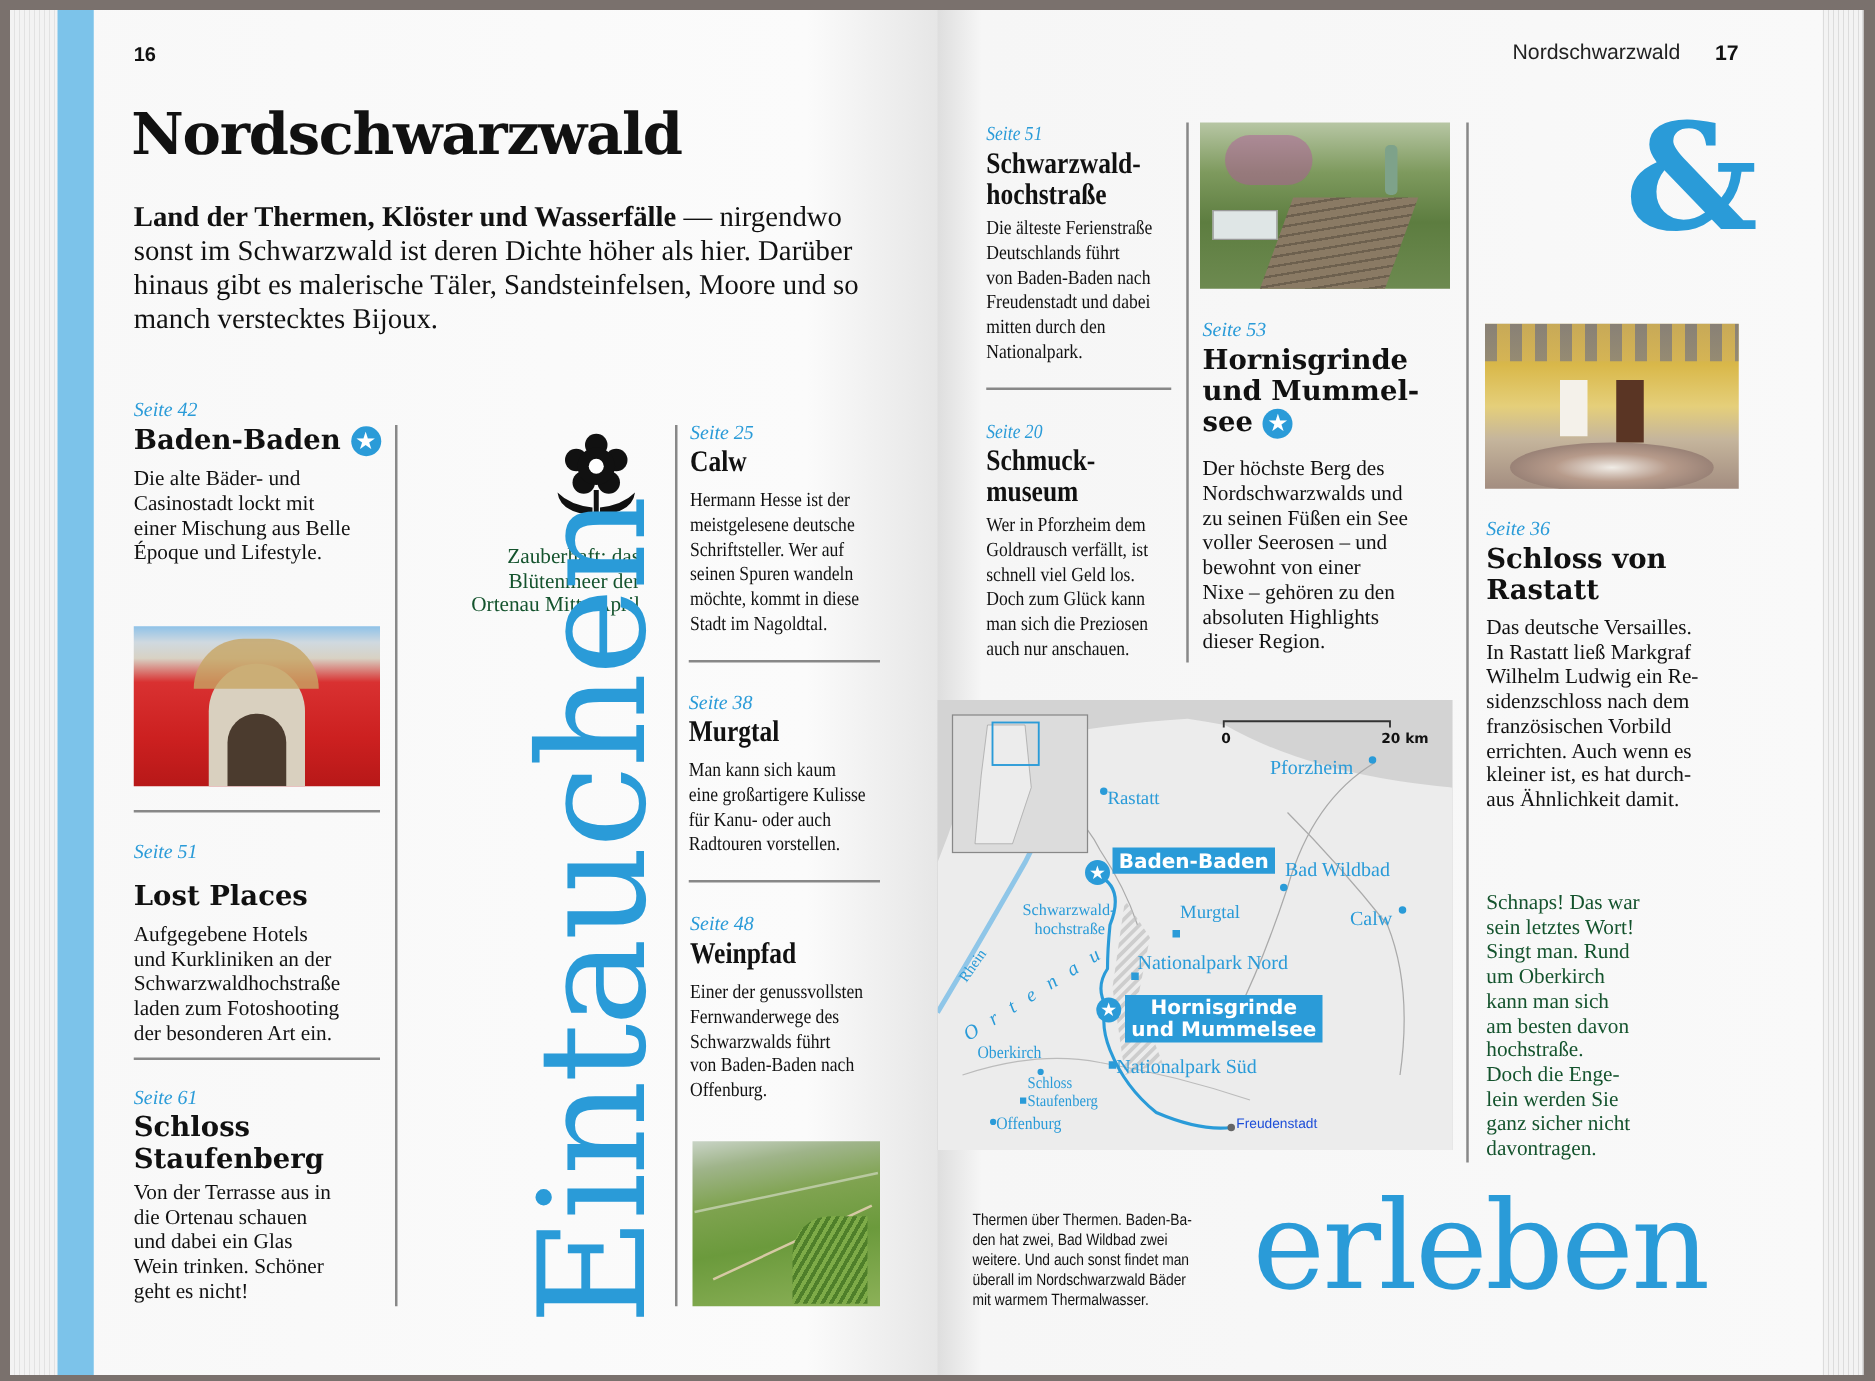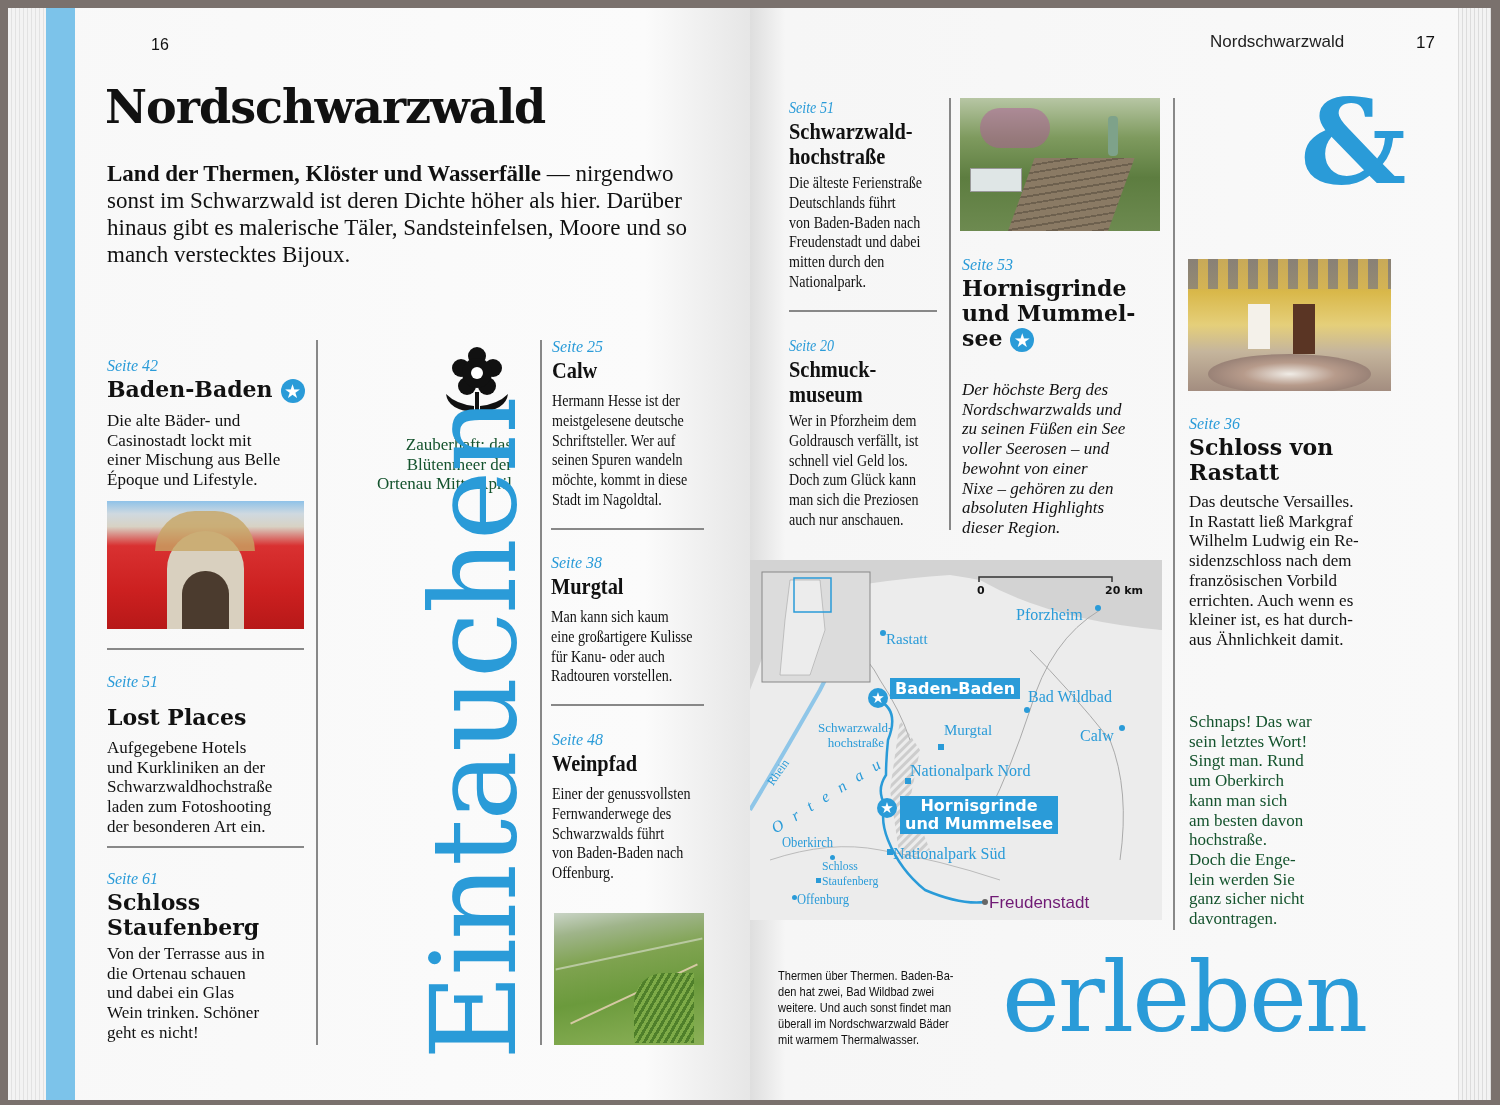--- a/index.html
+++ b/index.html
@@ -4,21 +4,21 @@
 <style>
   html,body{margin:0;padding:0;}
   body{width:1500px;height:1105px;background:#ffffff;position:relative;overflow:hidden;font-family:"DejaVu Serif",serif;color:#111;}
   .abs{position:absolute;}
   .cover{left:0;top:0;width:1500px;height:1105px;background:#7a716d;}
   .pages-left-edge{left:8px;top:8px;width:40px;height:1092px;background:repeating-linear-gradient(90deg,#f3f3f3 0 3px,#e2e2e2 3px 4px);}
   .pages-right-edge{left:1455px;top:8px;width:36px;height:1092px;background:repeating-linear-gradient(90deg,#f3f3f3 0 3px,#dcdcdc 3px 4px);}
   .page-left{left:46px;top:8px;width:705px;height:1092px;background:linear-gradient(90deg,#f8f8f8 0%,#fbfbfb 85%,#e6e6e6 100%);}
   .page-right{left:750px;top:8px;width:708px;height:1092px;background:linear-gradient(90deg,#dedede 0%,#f6f6f6 5%,#f9f9f9 100%);}
   .blue-band{left:46px;top:8px;width:29px;height:1092px;background:#7cc3ea;}
-  .pagenum{font-family:"Liberation Sans",sans-serif;font-weight:normal;font-size:16px;margin-left:44px;}
+  .pagenum{font-family:"Liberation Sans",sans-serif;font-weight:bold;font-size:16px;}
   .running{font-family:"Liberation Sans",sans-serif;font-size:17px;color:#222;}
   .title{font-family:"DejaVu Serif",serif;font-weight:bold;font-size:46px;letter-spacing:-1px;}
   .intro{font-family:"Liberation Serif",serif;font-size:23px;line-height:27px;width:600px;}
   .intro b{font-weight:bold;}
   .seite{font-family:"Liberation Serif",serif;font-style:italic;color:#2a9bd8;font-size:16px;}
   .h{font-family:"DejaVu Serif",serif;font-weight:bold;font-size:22px;line-height:25px;}
   .hc{font-family:"Liberation Serif",serif;font-weight:bold;font-size:24px;line-height:25px;transform:scaleX(.85);transform-origin:left;}
   .p{font-family:"Liberation Serif",serif;font-size:17px;line-height:19.7px;}
   .pc{font-family:"Liberation Serif",serif;font-size:16px;line-height:19.8px;transform:scaleX(.88);transform-origin:left;white-space:nowrap;}
   .blue{color:#14532d;}
@@ -43,21 +43,21 @@
 <div class="abs pages-left-edge"></div>
 <div class="abs pages-right-edge"></div>
 <div class="abs page-left"></div>
 <div class="abs page-right"></div>
 <div class="abs blue-band"></div>
 
 <div class="abs pagenum" style="left:107px;top:36px;">16</div>
 <div class="abs title" style="left:105px;top:80px;">Nordschwarzwald</div>
 <div class="abs intro" style="left:107px;top:160px;"><b>Land der Thermen, Klöster und Wasserfälle</b><span> — nirgendwo sonst im Schwarzwald ist deren Dichte höher als hier. Darüber hinaus gibt es malerische Täler, Sandsteinfelsen, Moore und so manch verstecktes Bijoux.</span></div>
 
-<div class="abs" style="left:107px;top:357px;width:200px;">
+<div class="abs" style="left:107px;top:320px;width:200px;">
   <div class="seite">Seite 42</div>
   <div class="h" style="margin-top:2px;"><span>Baden-Baden</span><span class="star">★</span></div>
   <div class="p" style="margin-top:8px;">
     <div>Die alte Bäder- und</div>
       <div>Casinostadt lockt mit</div>
       <div>einer Mischung aus Belle</div>
       <div>Époque und Lifestyle.</div>
   </div>
 </div>
 <div class="abs photo" style="left:107px;top:501px;width:197px;height:128px;background:linear-gradient(180deg,#8fc2e8 0%,#cfd9e0 10%,#d8d2c4 20%,#d93131 35%,#cc2020 70%,#b71818 100%);">
@@ -211,21 +211,21 @@
   <div style="position:absolute;left:148px;top:18px;width:10px;height:40px;background:#7ea28a;border-radius:4px;"></div>
 </div>
 
 <div class="abs" style="left:962px;top:256px;width:205px;">
   <div class="seite">Seite 53</div>
   <div class="h" style="margin-top:2px;">
     <div>Hornisgrinde</div>
       <div>und Mummel-</div>
     <div><span>see</span><span class="star">★</span></div>
   </div>
-  <div class="p" style="margin-top:28px;font-style:italic;">
+  <div class="p" style="margin-top:14px;">
     <div>Der höchste Berg des</div>
       <div>Nordschwarzwalds und</div>
       <div>zu seinen Füßen ein See</div>
       <div>voller Seerosen – und</div>
       <div>bewohnt von einer</div>
       <div>Nixe – gehören zu den</div>
       <div>absoluten Highlights</div>
       <div>dieser Region.</div>
   </div>
 </div>
@@ -325,21 +325,21 @@
   <div class="abs maplabel" style="left:32px;top:275px;font-size:14px;transform:scaleX(.9);transform-origin:left;">Oberkirch</div>
   <div class="abs mapdot" style="left:80px;top:295px;width:5px;height:5px;"></div>
   <div class="abs maplabel" style="left:72px;top:298px;font-size:13px;line-height:15px;transform:scaleX(.9);transform-origin:left;">
       <div>Schloss</div>
       <div>Staufenberg</div>
     </div>
   <div class="abs mapsq" style="left:66px;top:318px;width:5px;height:5px;"></div>
   <div class="abs mapdot" style="left:42px;top:335px;width:5px;height:5px;"></div>
   <div class="abs maplabel" style="left:47px;top:332px;font-size:14px;transform:scaleX(.9);transform-origin:left;">Offenburg</div>
   <div class="abs" style="left:232px;top:339px;width:6px;height:6px;border-radius:50%;background:#666;"></div>
-  <div class="abs" style="left:239px;top:333px;font-family:'Liberation Sans',sans-serif;font-size:17px;color:#701a75;">Freudenstadt</div>
+  <div class="abs" style="left:239px;top:333px;font-family:'Liberation Sans',sans-serif;font-size:11px;color:#1d4ed8;">Freudenstadt</div>
   <div class="abs maplabel" style="left:14px;top:220px;font-size:12px;transform:rotate(-55deg);transform-origin:left top;">Rhein</div>
   <div class="abs maplabel" style="left:18px;top:262px;font-size:16px;font-style:italic;transform:rotate(-32deg);transform-origin:left top;letter-spacing:4px;">O r t e n a u</div>
 </div>
 
 <div class="abs caption" style="left:778px;top:968px;">
   <div>Thermen über Thermen. Baden-Ba-</div>
     <div>den hat zwei, Bad Wildbad zwei</div>
     <div>weitere. Und auch sonst findet man</div>
     <div>überall im Nordschwarzwald Bäder</div>
     <div>mit warmem Thermalwasser.</div>

